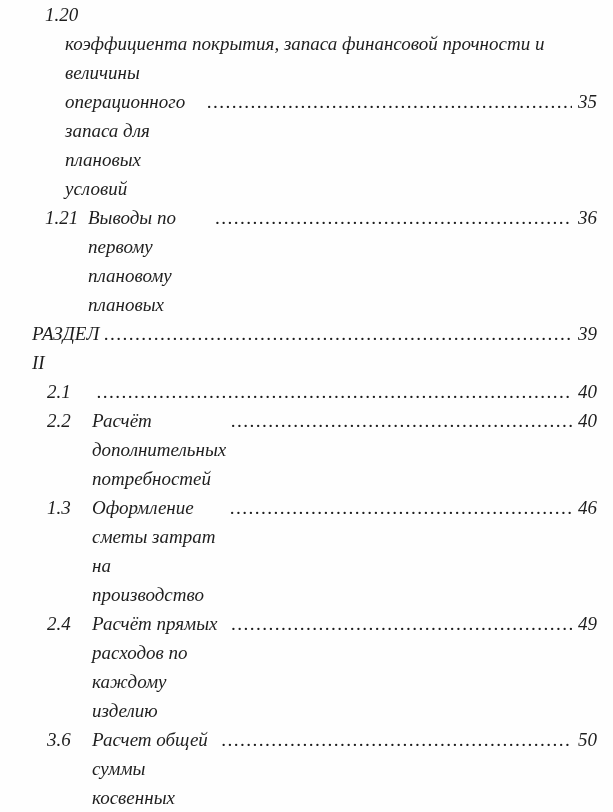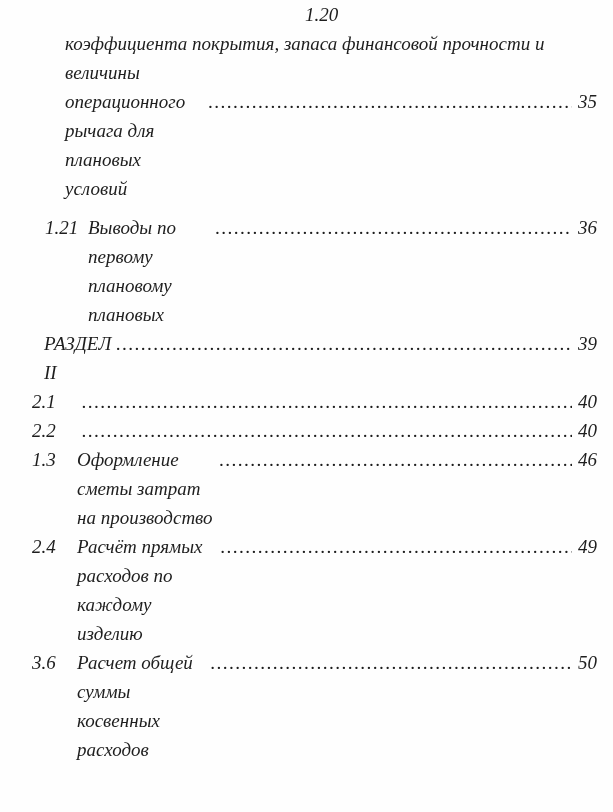--- a/index.html
+++ b/index.html
@@ -24,46 +24,46 @@
   .num  { flex: none; display: inline-block; }
   .dots { flex: 1 1 auto; overflow: hidden; white-space: nowrap; margin: 0 6px 0 5px; }
   .dots::after {
     content: "........................................................................................................................................................";
     letter-spacing: 1.5px;
     font-style: italic;
   }
   .pagenum { flex: none; }
 
   
-  .lv-h1 .line.first { padding-left: 44px; }
+  .lv-h1 .line.first { padding-left: 32px; }
 
-  .lv-a .line.first { padding-left: 45px; justify-content: center; }
+  .lv-a .line.first { padding-left: 45px; }
   .lv-a .num { width: 32px; }
   .lv-a .line.cont { padding-left: 37px; margin-left: 28px; }
 
   .lv-b .line.first { padding-left: 45px; }
-  .lv-b .num { width: 43px; margin-top: 10px; }
+  .lv-b .num { width: 43px; }
 
-  .lv-c .line.first { padding-left: 32px; justify-content: flex-end; }
+  .lv-c .line.first { padding-left: 47px; justify-content: flex-end; }
   .lv-c .num { width: 45px; }
 </style>
 </head>
 <body>
 
 <div class="page">
   <div>
       <div class="entry lv-a">
         <div class="line pre first">
           <span class="num">1.20</span>
         </div>
         <div class="line pre cont">
           <span class="text">коэффициента покрытия, запаса финансовой прочности и величины</span>
         </div>
         <div class="line last cont">
-          <span class="text">операционного рычага для плановых условий</span>
+          <span class="text">операционного запаса для плановых условий</span>
           <span class="dots"></span>
           <span class="pagenum">35</span>
         </div>
       </div>
       <div class="entry lv-b">
         <div class="line last first">
           <span class="num">1.21</span>
           <span class="text">Выводы по первому плановому плановых</span>
           <span class="dots"></span>
           <span class="pagenum">36</span>
@@ -79,20 +79,21 @@
       <div class="entry lv-c">
         <div class="line last first">
           <span class="num">2.1</span>
           <span class="dots"></span>
           <span class="pagenum">40</span>
         </div>
       </div>
       <div class="entry lv-c">
         <div class="line last first">
           <span class="num">2.2</span>
+          <span class="text">Расчёт дополнительных потребностей</span>
           <span class="dots"></span>
           <span class="pagenum">40</span>
         </div>
       </div>
       <div class="entry lv-c">
         <div class="line last first">
           <span class="num">1.3</span>
           <span class="text">Оформление сметы затрат на производство</span>
           <span class="dots"></span>
           <span class="pagenum">46</span>

